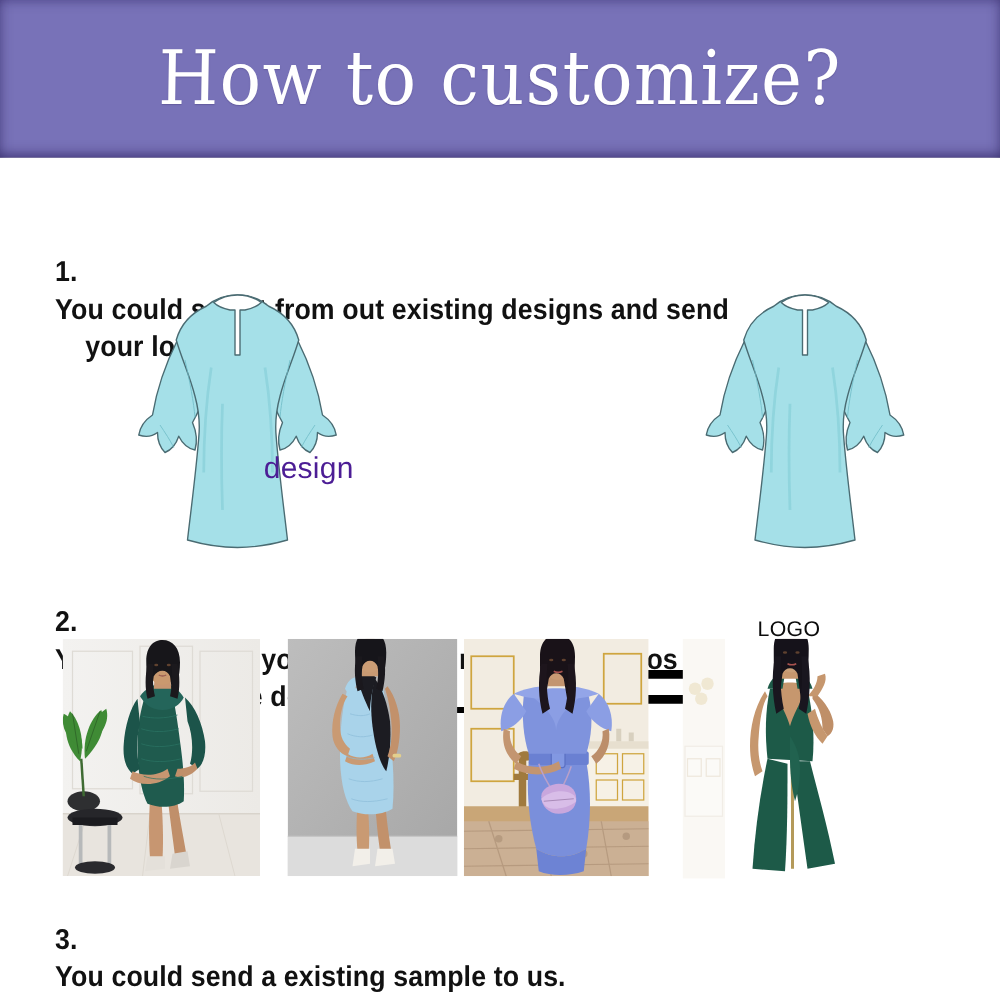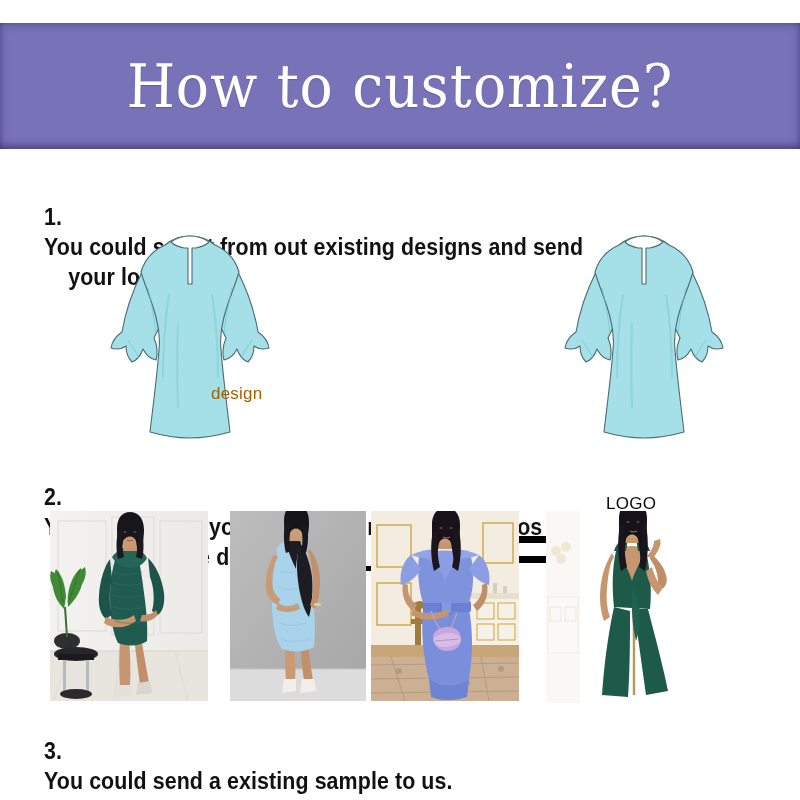--- a/index.html
+++ b/index.html
@@ -30,21 +30,20 @@
     width: 800px;
     height: 126px;
     background: #7872b8;
     box-shadow: inset 0 -7px 9px -4px rgba(40,30,90,0.55),
                 inset 0 6px 9px -5px rgba(40,30,90,0.35),
                 inset 6px 0 10px -6px rgba(40,30,90,0.35),
                 inset -6px 0 10px -6px rgba(40,30,90,0.35);
     display: flex;
     align-items: center;
     justify-content: center;
-    margin-top: 23px;
   }
   .banner-title {
     color: #ffffff;
     font-family: "DejaVu Serif", serif;
     font-size: 60px;
     line-height: 1;
     letter-spacing: 1px;
     font-weight: 400;
     transform: scaleX(0.92) skewX(-1deg);
     text-shadow: 0 1px 1px rgba(60,50,110,0.35);
@@ -78,23 +77,23 @@
     height: 212px;
   }
 
   .dress-wrap { position: absolute; }
   .dress-left { left: 108px; top: 0px; }
   .dress-right { left: 562px; top: 0px; }
 
   .design-label {
     position: absolute;
     left: 211px;
-    top: 384px;
-    font-size: 17px;
-    color: #a16207;
+    top: 361px;
+    font-size: 24px;
+    color: #4c1d95;
     font-family: "Liberation Sans", sans-serif;
     letter-spacing: 0.2px;
   }
 
   .op {
     position: absolute;
     color: #000;
     font-family: "Liberation Sans", sans-serif;
     font-weight: 700;
   }

